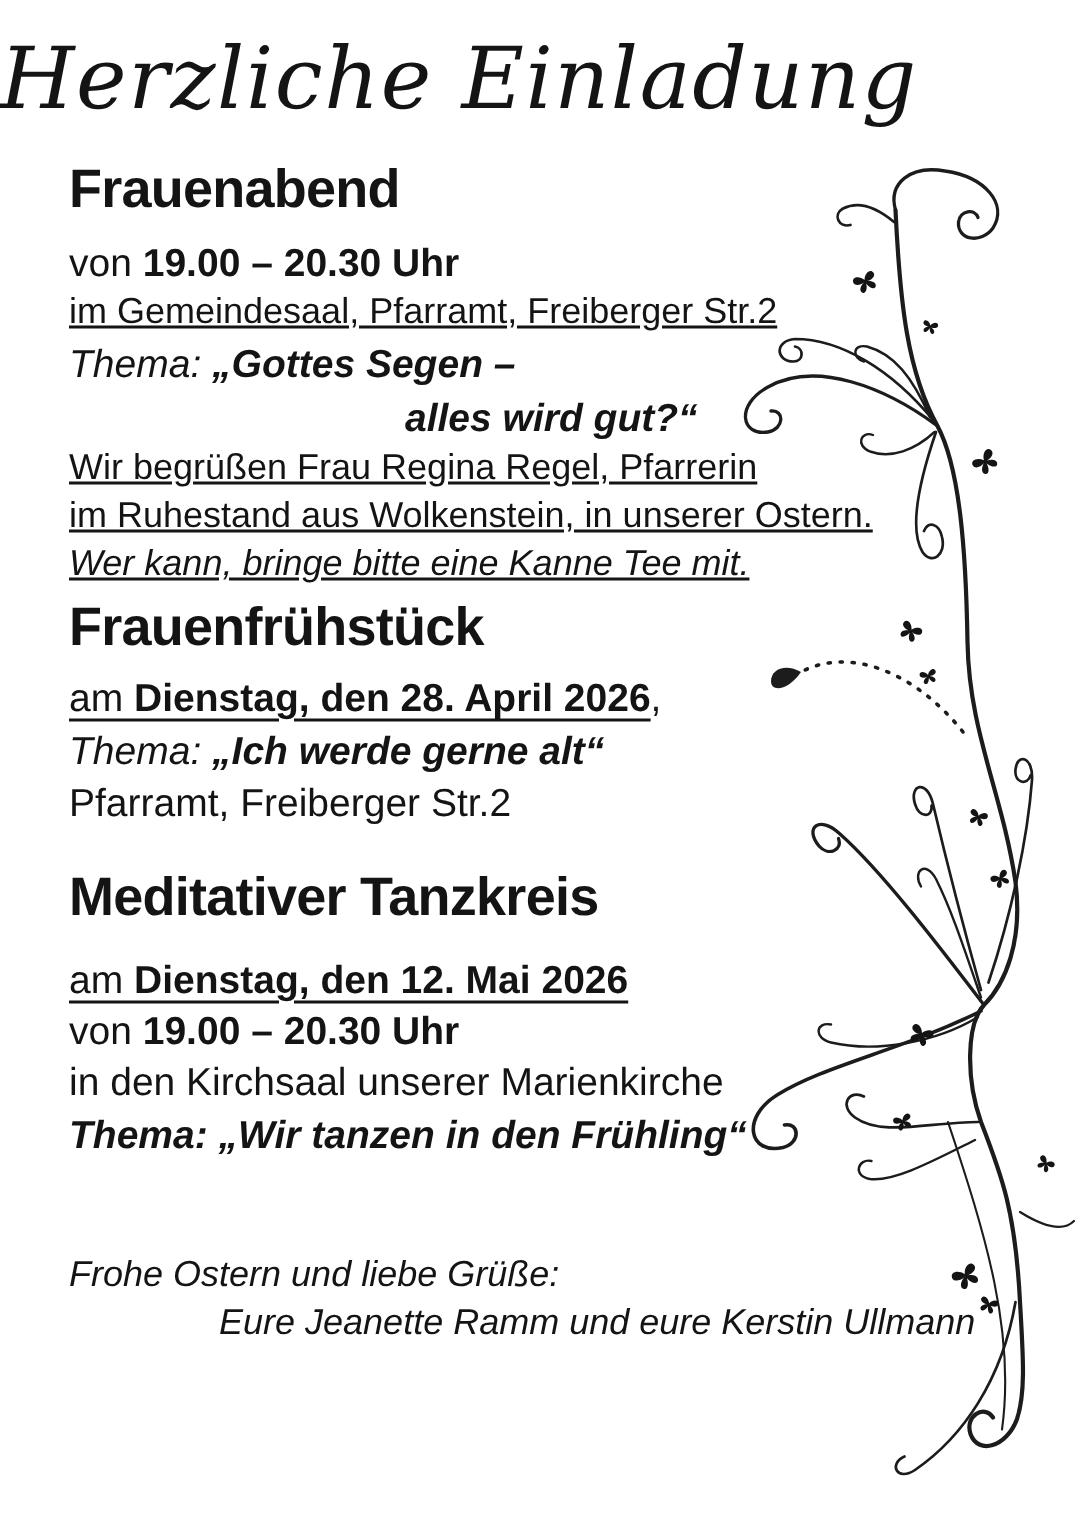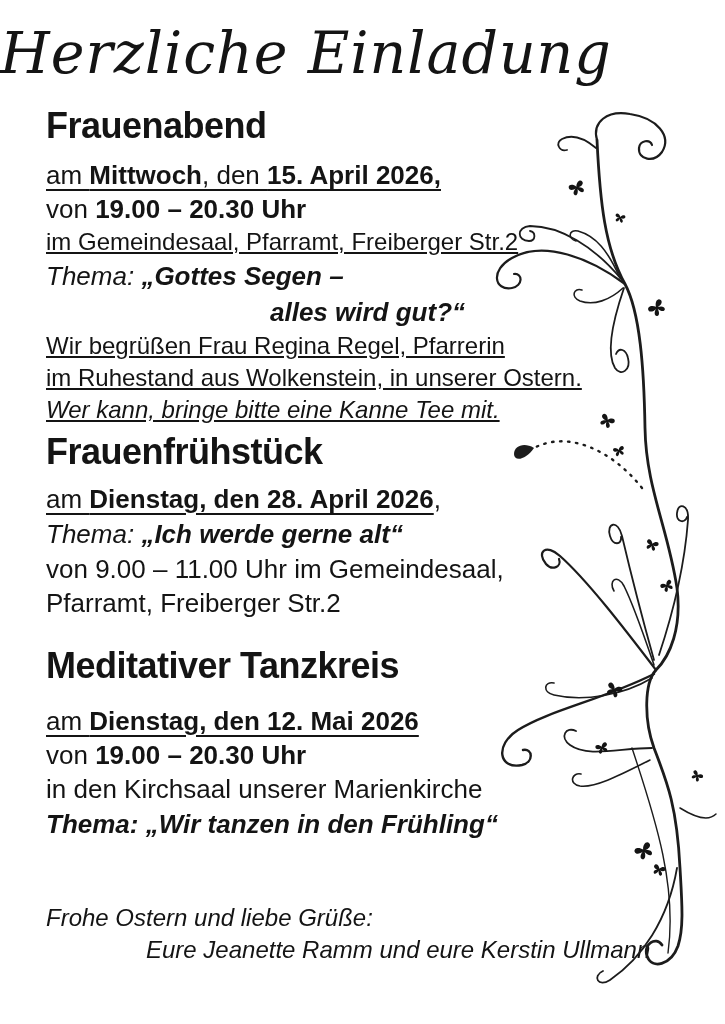--- a/index.html
+++ b/index.html
@@ -98,35 +98,33 @@
 <body>
 
 <div class="page">
 
   <div class="title">Herzliche Einladung</div>
 
   <div class="content">
 
     <section class="ev1">
       <h2>Frauenabend</h2>
-      <div class="ln"><span class="u"><span>am </span><span class="b">Mittwoch</span><span>, den </span><span class="b">15. April 2026,</span></span></div>
       <div class="ln"><span>von </span><span class="b">19.00 – 20.30 Uhr</span></div>
       <div class="ln-sm">im Gemeindesaal, Pfarramt, Freiberger Str.2</div>
       <div class="theme"><span>Thema: </span><span class="q">„Gottes Segen –</span></div>
       <div class="theme theme2">alles wird gut?“</div>
       <div class="ln-sm">Wir begrüßen Frau Regina Regel, Pfarrerin</div>
       <div class="ln-sm">im Ruhestand aus Wolkenstein, in unserer Ostern.</div>
       <div class="ln-sm note-italic">Wer kann, bringe bitte eine Kanne Tee mit.</div>
     </section>
 
     <section class="ev2">
       <h2>Frauenfrühstück</h2>
       <div class="ln"><span class="u"><span>am </span><span class="b">Dienstag, den 28. April 2026</span></span><span>,</span></div>
       <div class="theme"><span>Thema: </span><span class="q">„Ich werde gerne alt“</span></div>
-      <div class="ln">von 9.00 – 11.00 Uhr im Gemeindesaal,</div>
       <div class="ln">Pfarramt, Freiberger Str.2</div>
     </section>
 
     <section class="ev3">
       <h2>Meditativer Tanzkreis</h2>
       <div class="ln"><span class="u"><span>am </span><span class="b">Dienstag, den 12. Mai 2026</span></span></div>
       <div class="ln"><span>von </span><span class="b">19.00 – 20.30 Uhr</span></div>
       <div class="ln">in den Kirchsaal unserer Marienkirche</div>
       <div class="theme theme-allbold">Thema: „Wir tanzen in den Frühling“</div>
     </section>

